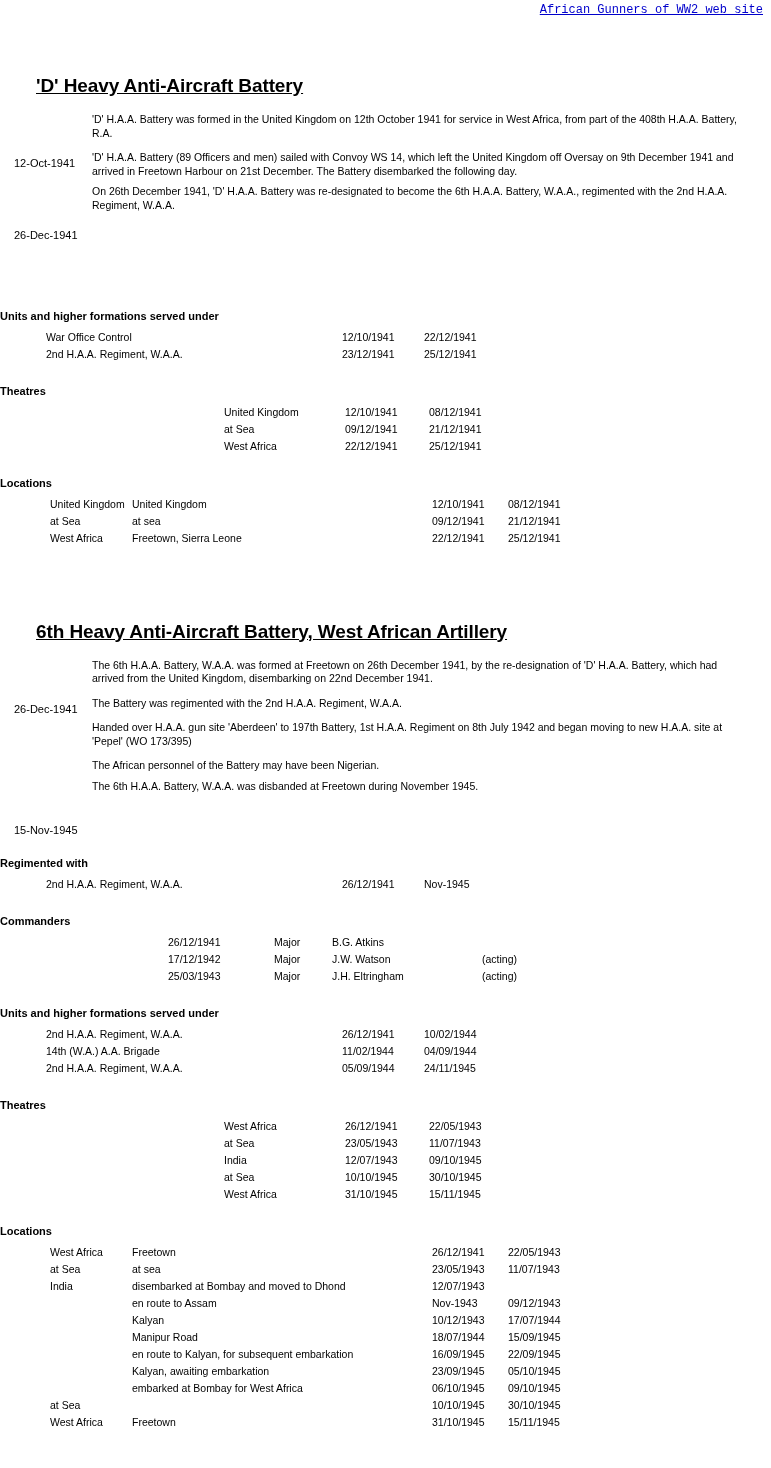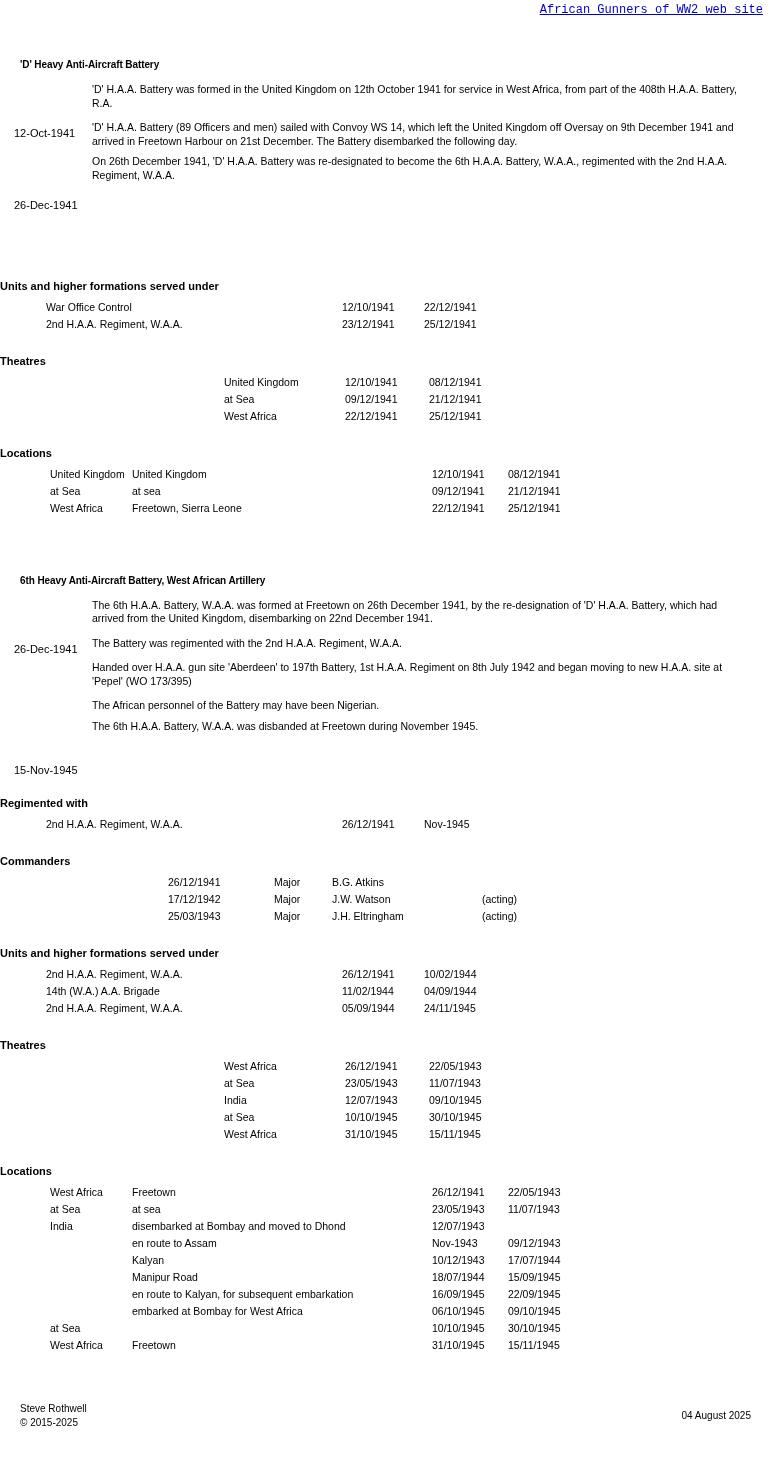--- a/index.html
+++ b/index.html
@@ -32,26 +32,27 @@
   .toplink {
     color: #0000cc;
     text-decoration: underline;
     font-size: 12px;
     font-family: Liberation Mono, monospace;
     cursor: pointer;
   }
 
   
   h1.unit-title {
-    font-size: 10px;
+    font-size: 19px;
     font-weight: bold;
-    margin: 0;
+    margin: 16px;
     padding: 0;
     font-family: "Liberation Sans", sans-serif;
     letter-spacing: -0.1px;
+    text-decoration: underline;
   }
   .unit-title-wrap {
     padding-left: 20px;
   }
   #unit1-title-wrap { padding-top: 42px; }
   #unit2-title-wrap { padding-top: 56px; }
 
   
   .history {
     margin-top: 13px;
@@ -409,20 +410,26 @@
           <td class="c-d2">15/09/1945</td>
         </tr>
         <tr>
           <td class="c-theatre"></td>
           <td class="c-place">en route to Kalyan, for subsequent embarkation</td>
           <td class="c-d1">16/09/1945</td>
           <td class="c-d2">22/09/1945</td>
         </tr>
         <tr>
           <td class="c-theatre"></td>
+          <td class="c-place">Kalyan, awaiting embarkation</td>
+          <td class="c-d1">23/09/1945</td>
+          <td class="c-d2">05/10/1945</td>
+        </tr>
+        <tr>
+          <td class="c-theatre"></td>
           <td class="c-place">embarked at Bombay for West Africa</td>
           <td class="c-d1">06/10/1945</td>
           <td class="c-d2">09/10/1945</td>
         </tr>
         <tr>
           <td class="c-theatre">at Sea</td>
           <td class="c-place"></td>
           <td class="c-d1">10/10/1945</td>
           <td class="c-d2">30/10/1945</td>
         </tr>

